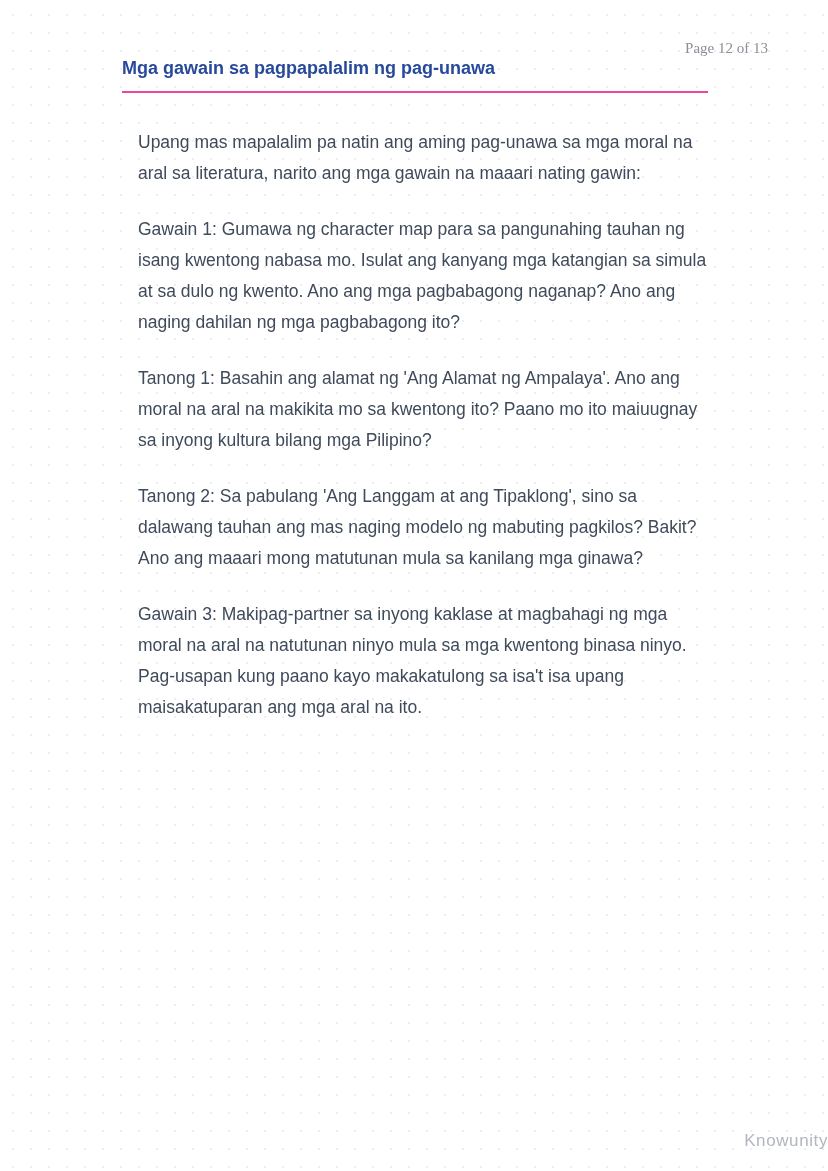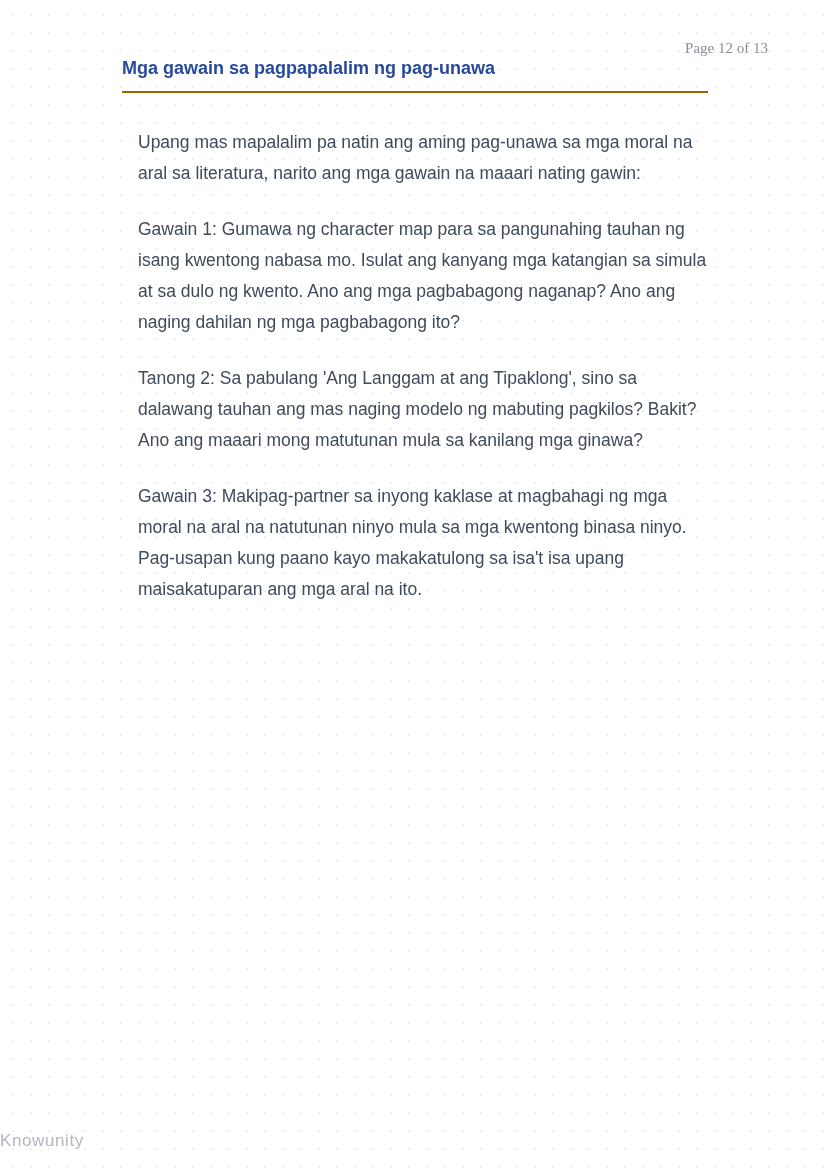--- a/index.html
+++ b/index.html
@@ -35,49 +35,50 @@
     font-size: 17.5px;
     line-height: 31px;
   }
   .section-heading {
     margin: 0 0 34px 0;
     padding: 0 0 11px 0;
     font-size: 18px;
     line-height: 24px;
     font-weight: 700;
     color: #27499b;
-    border-bottom: 2px solid #a16207;
+    border-bottom: 2px solid #ec4899;
   }
   .paragraph {
     margin: 0 0 25px 16px;
   }
   .footer-brand {
     position: absolute;
     bottom: 20px;
     left: 0;
     width: 100%;
-    text-align: left;
+    text-align: right;
     font-size: 17px;
     letter-spacing: 0.6px;
     color: #b2b6bf;
   }
 </style>
 </head>
 <body>
 
 <div class="page-indicator">Page 12 of 13</div>
 
 <div class="content">
   <h2 class="section-heading">Mga gawain sa pagpapalalim ng pag-unawa</h2>
 
   <p class="paragraph">Upang mas mapalalim pa natin ang aming pag-unawa sa mga moral na aral sa literatura, narito ang mga gawain na maaari nating gawin:</p>
 
   <p class="paragraph">Gawain 1: Gumawa ng character map para sa pangunahing tauhan ng isang kwentong nabasa mo. Isulat ang kanyang mga katangian sa simula at sa dulo ng kwento. Ano ang mga pagbabagong naganap? Ano ang naging dahilan ng mga pagbabagong ito?</p>
 
 
+  <p class="paragraph">Tanong 1: Basahin ang alamat ng 'Ang Alamat ng Ampalaya'. Ano ang moral na aral na makikita mo sa kwentong ito? Paano mo ito maiuugnay sa inyong kultura bilang mga Pilipino?</p>
 
   <p class="paragraph">Tanong 2: Sa pabulang 'Ang Langgam at ang Tipaklong', sino sa dalawang tauhan ang mas naging modelo ng mabuting pagkilos? Bakit? Ano ang maaari mong matutunan mula sa kanilang mga ginawa?</p>
 
 
 
   <p class="paragraph">Gawain 3: Makipag-partner sa inyong kaklase at magbahagi ng mga moral na aral na natutunan ninyo mula sa mga kwentong binasa ninyo. Pag-usapan kung paano kayo makakatulong sa isa't isa upang maisakatuparan ang mga aral na ito.</p>
 </div>
 
 <div class="footer-brand">Knowunity</div>
 

